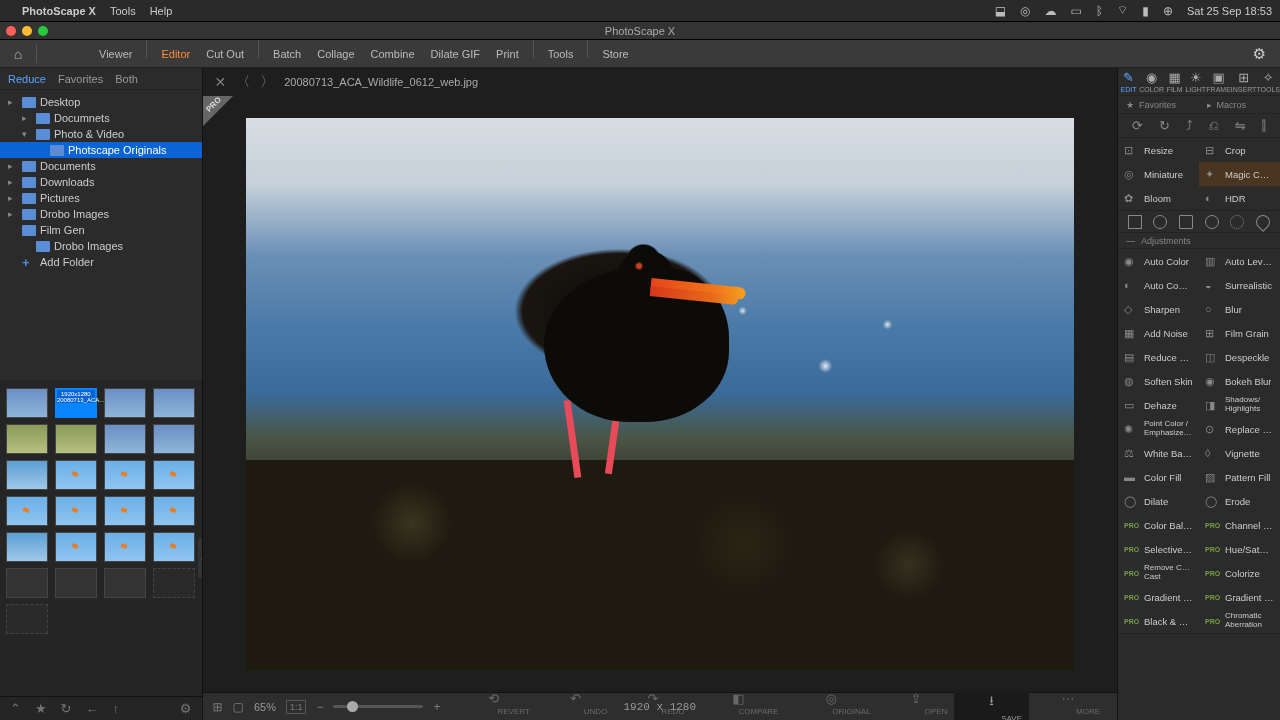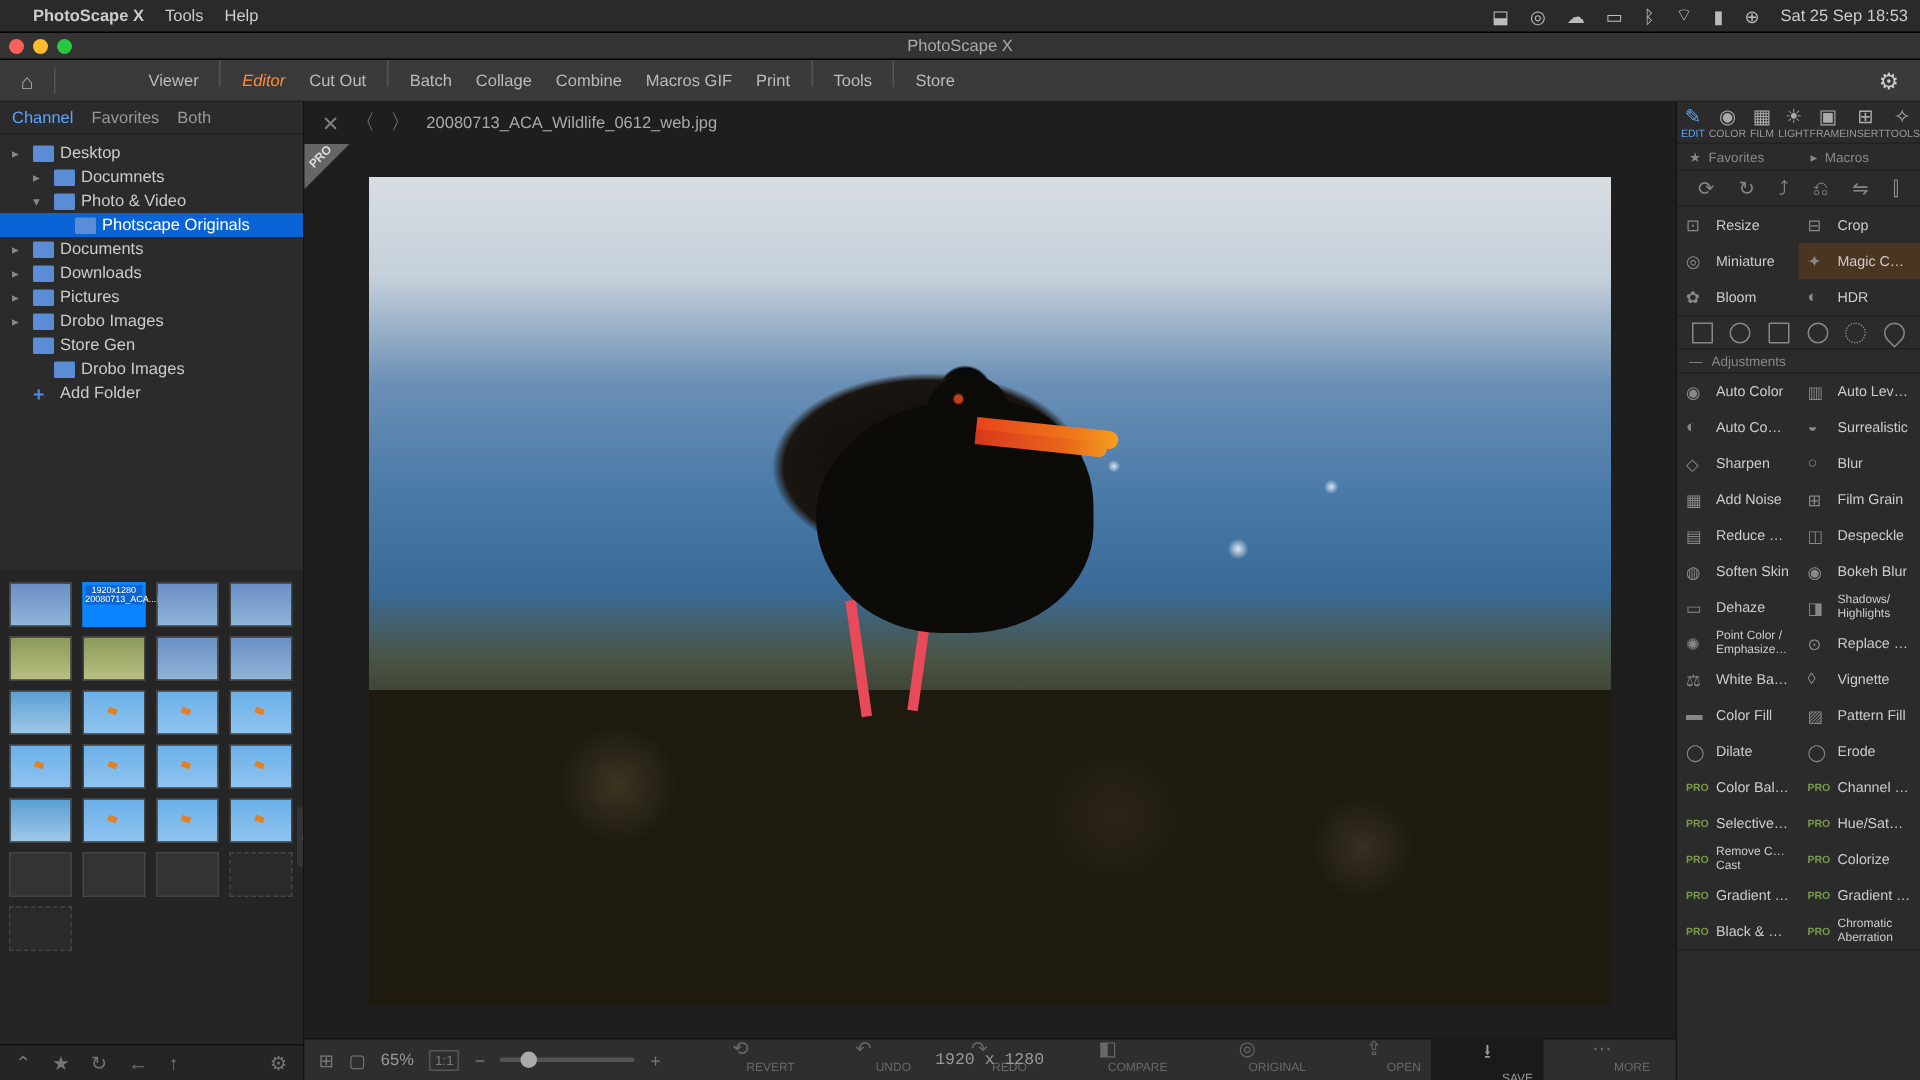--- a/index.html
+++ b/index.html
@@ -11,21 +11,21 @@
 .menubar .icon { font-size:12px; opacity:.9; }
 .titlebar { height:18px; background:#333; display:flex; align-items:center; position:relative; border-bottom:1px solid #000; }
 .traffic { position:absolute; left:6px; display:flex; gap:6px; }
 .traffic span { width:10px; height:10px; border-radius:50%; display:block; }
 .tl-close{background:#ff5f57}.tl-min{background:#febc2e}.tl-max{background:#28c840}
 .titlebar .title{margin:0 auto; color:#aaa;}
 .toolbar { height:28px; background:#3a3a3a; display:flex; align-items:center; padding:0 6px; gap:0; border-bottom:1px solid #222; }
 .toolbar .home{ width:24px;height:24px;display:flex;align-items:center;justify-content:center;font-size:14px;opacity:.8;}
 .toolbar .sep{width:1px;height:18px;background:#555;margin:0 6px;}
 .toolbar .tab{padding:0 8px;height:28px;display:flex;align-items:center;color:#bbb;cursor:pointer;}
-.toolbar .tab.active{color:#ff8c3a;font-style:italic;}
+.toolbar .tab.active{color:#ff8c3a;}
 .toolbar .gear{margin-left:auto;font-size:15px;padding:0 8px;}
 .main { display:flex; height:652px; }
 .left { width:207px; background:#2b2b2b; display:flex; flex-direction:column; border-right:1px solid #111; }
 .folder-tabs{height:22px;display:flex;align-items:center;gap:12px;padding:0 8px;border-bottom:1px solid #222;}
 .folder-tabs span{color:#999;cursor:pointer;}
 .folder-tabs .active{color:#5aa5ff;}
 .tree{flex:0 0 290px;overflow:auto;padding:4px 0;}
 .tree-item{display:flex;align-items:center;height:16px;padding:0 4px;gap:4px;cursor:pointer;}
 .tree-item .indent{display:inline-block;}
 .tree-item .caret{width:10px;color:#888;font-size:9px;}
@@ -144,34 +144,34 @@
   <span class="sep"></span>
   <div id="toolbar-tabs" style="display:flex;margin-left:48px;">
       <span class="tab">Viewer</span>
       <span class="sep"></span>
       <span class="tab active">Editor</span>
       <span class="tab">Cut Out</span>
       <span class="sep"></span>
       <span class="tab">Batch</span>
       <span class="tab">Collage</span>
       <span class="tab">Combine</span>
-      <span class="tab">Macros GIF</span>
+      <span class="tab">Dilate GIF</span>
       <span class="tab">Print</span>
       <span class="sep"></span>
       <span class="tab">Tools</span>
       <span class="sep"></span>
       <span class="tab">Store</span>
     </div>
   <span class="gear">⚙</span>
 </div>
 
 <div class="main">
   <div class="left">
     <div class="folder-tabs">
-      <span class="active">Channel</span>
+      <span class="active">Reduce</span>
       <span>Favorites</span>
       <span>Both</span>
     </div>
     <div class="tree" id="tree">
         <div class="tree-item">
           <span class="indent" style="width:0px"></span>
           <span class="caret">▸</span>
           <span class="ficon"></span>
           <span>Desktop</span>
         </div>
@@ -214,21 +214,21 @@
         <div class="tree-item">
           <span class="indent" style="width:0px"></span>
           <span class="caret">▸</span>
           <span class="ficon"></span>
           <span>Drobo Images</span>
         </div>
         <div class="tree-item">
           <span class="indent" style="width:0px"></span>
           <span class="caret"></span>
           <span class="ficon"></span>
-          <span>Store Gen</span>
+          <span>Film Gen</span>
         </div>
         <div class="tree-item">
           <span class="indent" style="width:14px"></span>
           <span class="caret"></span>
           <span class="ficon"></span>
           <span>Drobo Images</span>
         </div>
         <div class="tree-item add">
           <span class="indent" style="width:0px"></span>
           <span class="caret"></span>

